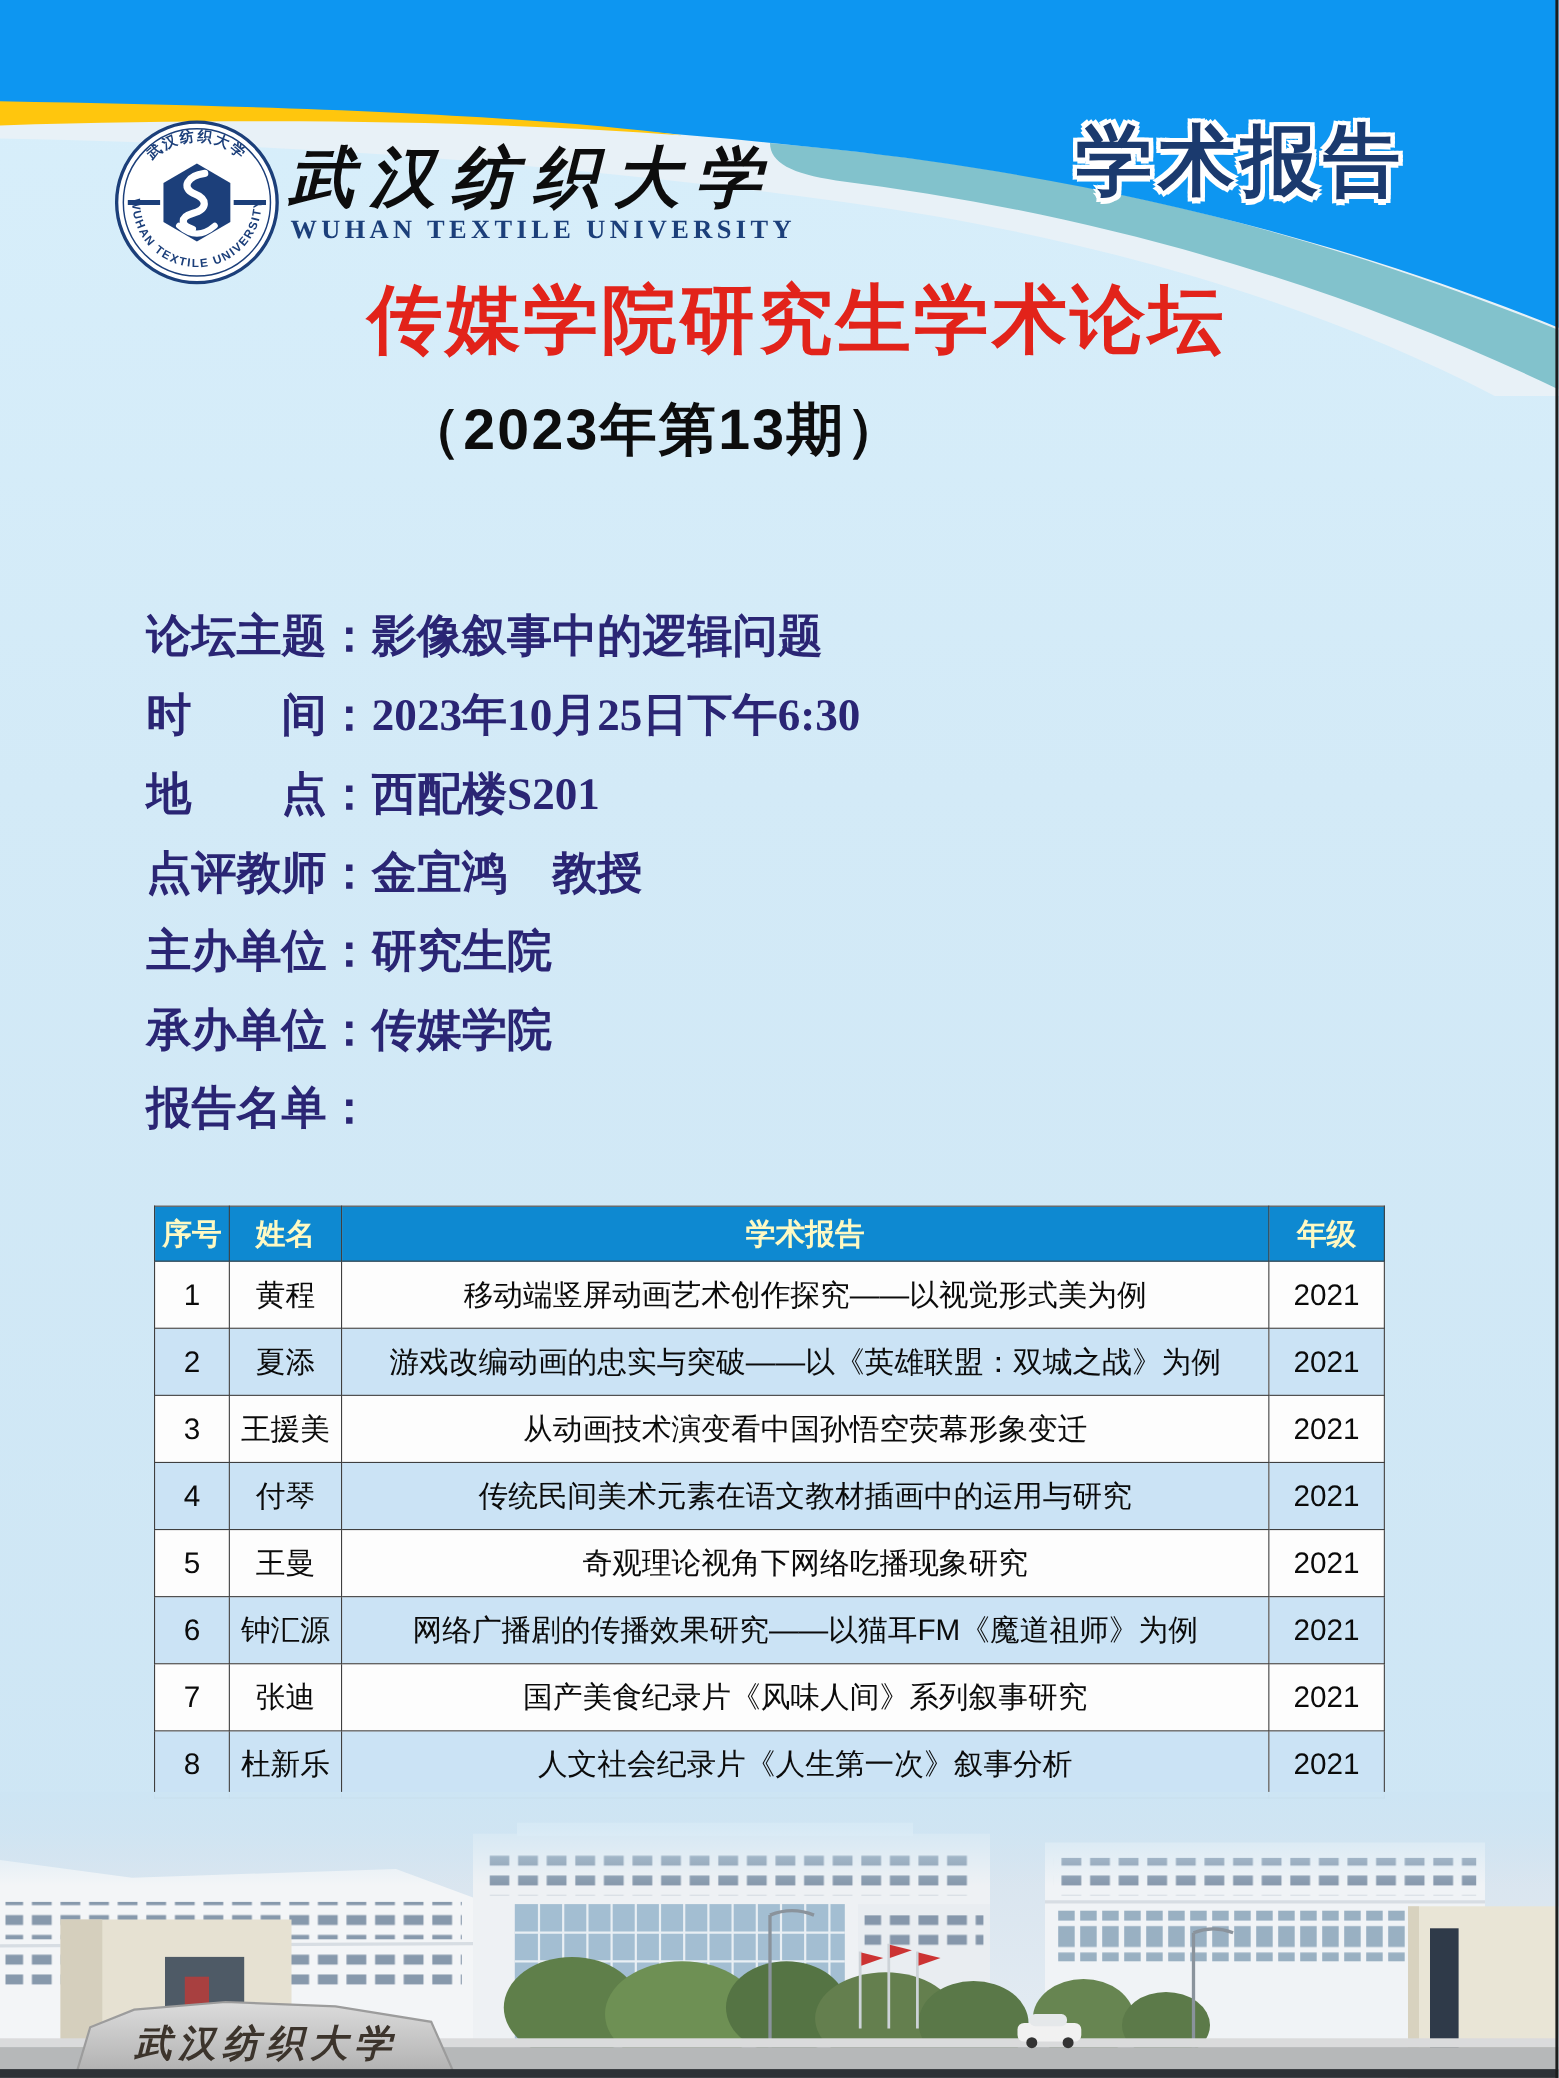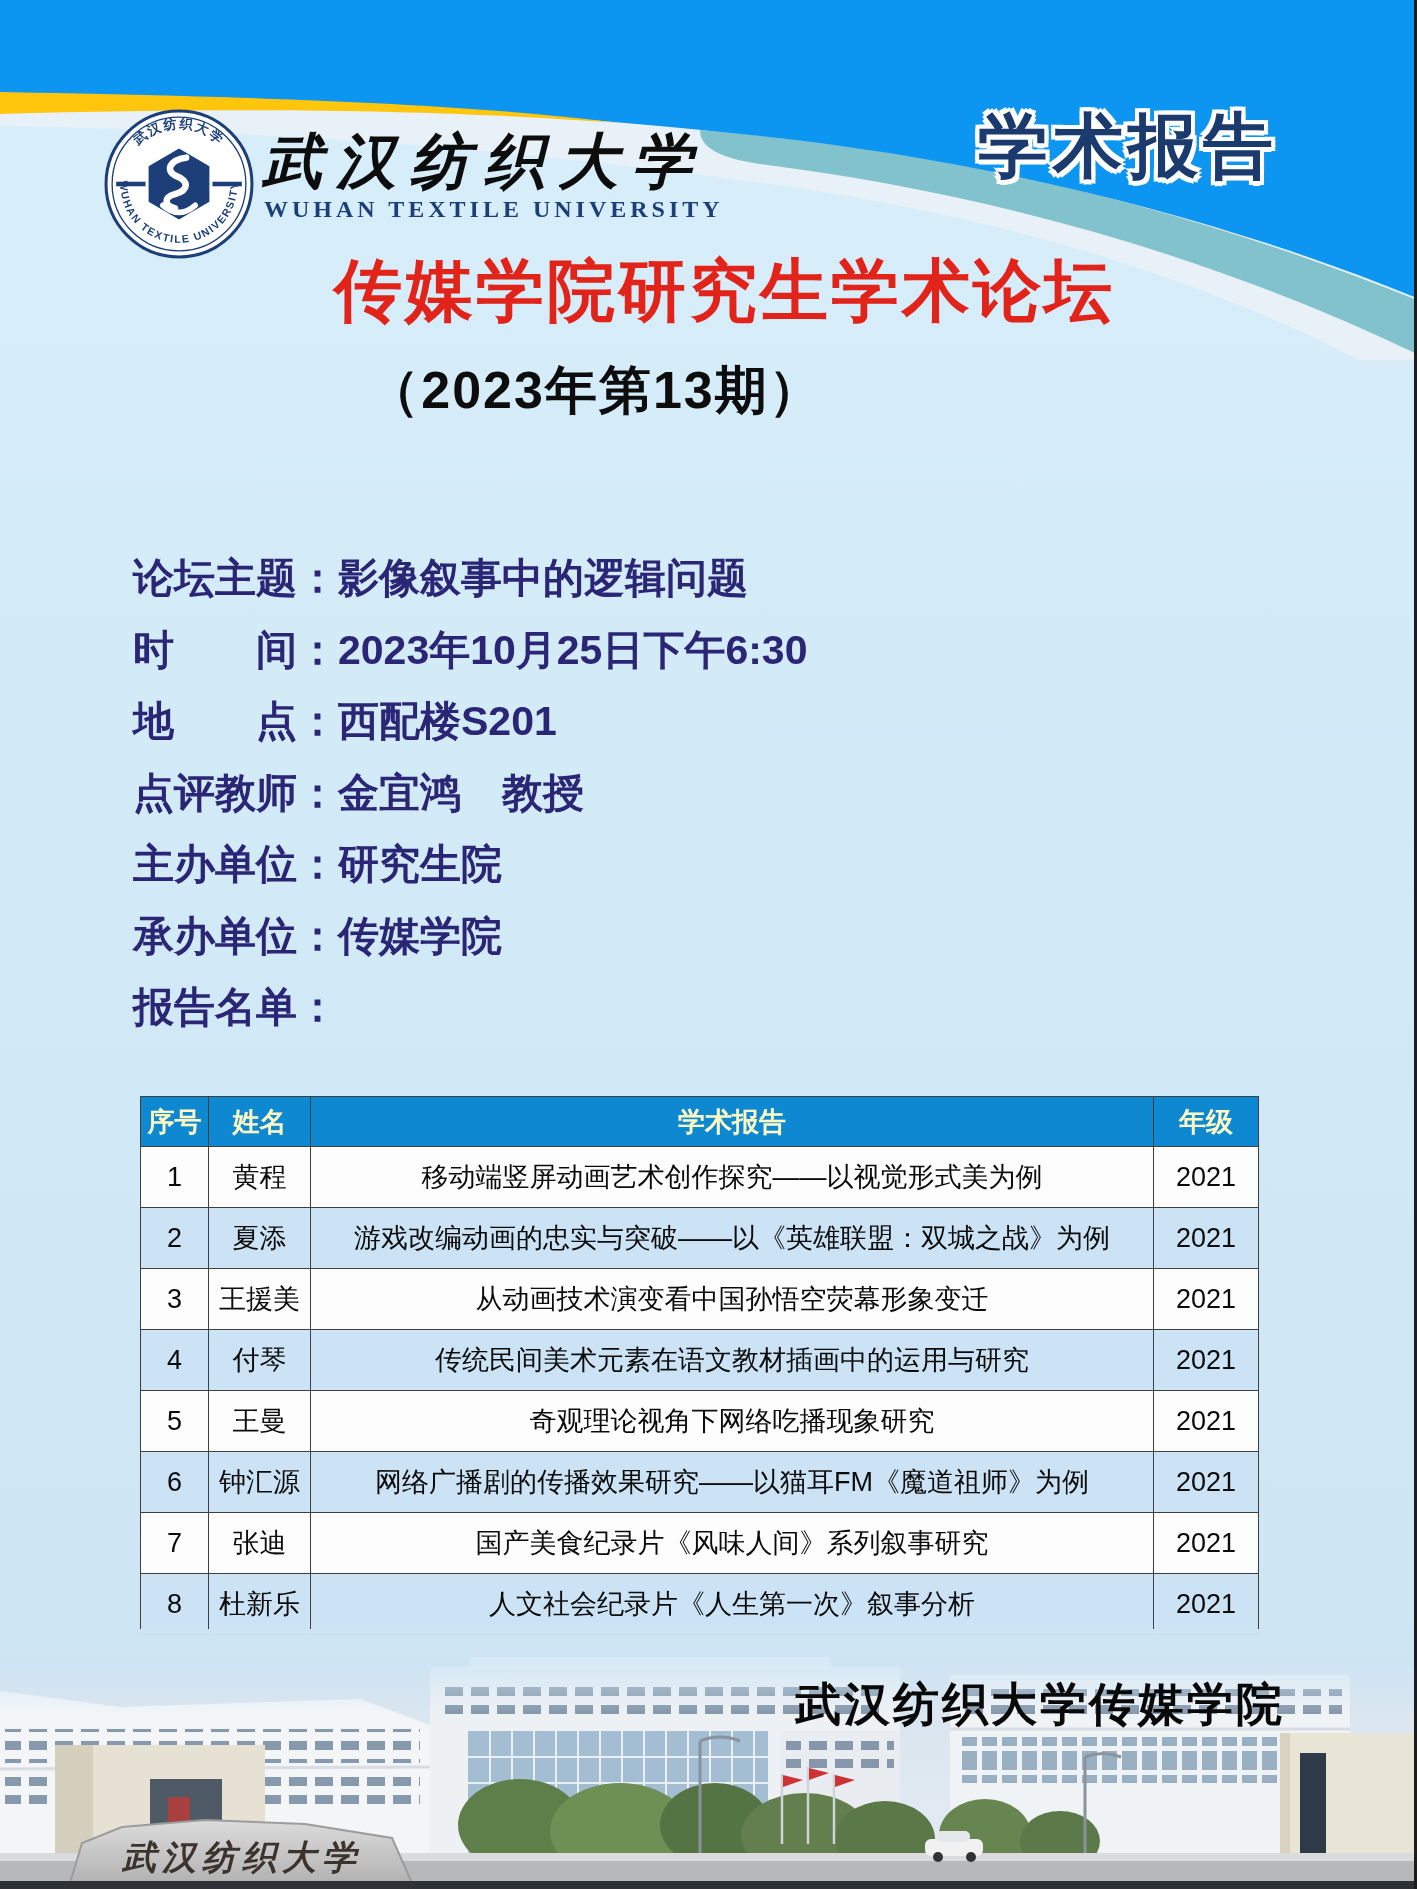--- a/index.html
+++ b/index.html
@@ -33,21 +33,21 @@
   .main-title{
     position:absolute;left:75px;top:246px;width:1040px;text-align:right;z-index:2;
     font-size:68px;font-weight:900;color:#e2231a;letter-spacing:3px;white-space:nowrap;
   }
   .issue-title{
     position:absolute;left:75px;top:344px;width:1040px;text-align:center;z-index:2;
     font-size:52px;font-weight:900;color:#0d0d0d;letter-spacing:2px;white-space:nowrap;margin-top:12px;
   }
   
   .info{position:absolute;left:133px;top:543px;z-index:2;}
-  .info-line{height:71.5px;line-height:71.5px;font-size:41px;font-weight:800;color:#2a2574;white-space:pre;}
+  .info-line{height:71.5px;line-height:71.5px;font-size:41px;font-weight:800;color:#2a2574;white-space:pre;font-family:Liberation Serif, serif;}
   .info-label,.info-value{white-space:pre;}
   
   table.report{
     position:absolute;left:140px;top:1096px;width:1118px;z-index:2;
     border-collapse:collapse;table-layout:fixed;background:#fdfdfd;
   }
   table.report th{
     background:#0e89d1;color:#fef9c3;font-weight:700;font-size:27px;height:49px;
     border:1.5px solid #3f3f3f;padding:0;
   }
@@ -286,16 +286,15 @@
 
     <g>
       <polygon points="70,254 82,214 122,198 205,191 305,195 392,209 412,254" fill="url(#stoneG)" stroke="#9c9c9c" stroke-width="2"></polygon>
       <text x="242" y="240" text-anchor="middle" font-size="34" font-weight="bold" font-style="italic" font-family="Liberation Serif, serif" fill="#3c342c" letter-spacing="6">武汉纺织大学</text>
     </g>
 
     <rect x="0" y="252" width="1417" height="8" fill="#2e3237"></rect>
   </svg>
   <div class="photo-fade"></div>
 
-  <div class="footer-caption">武汉纺织大学传媒学院</div>
 
   <div class="edge-right"></div>
 </div>
 
 </body></html>

